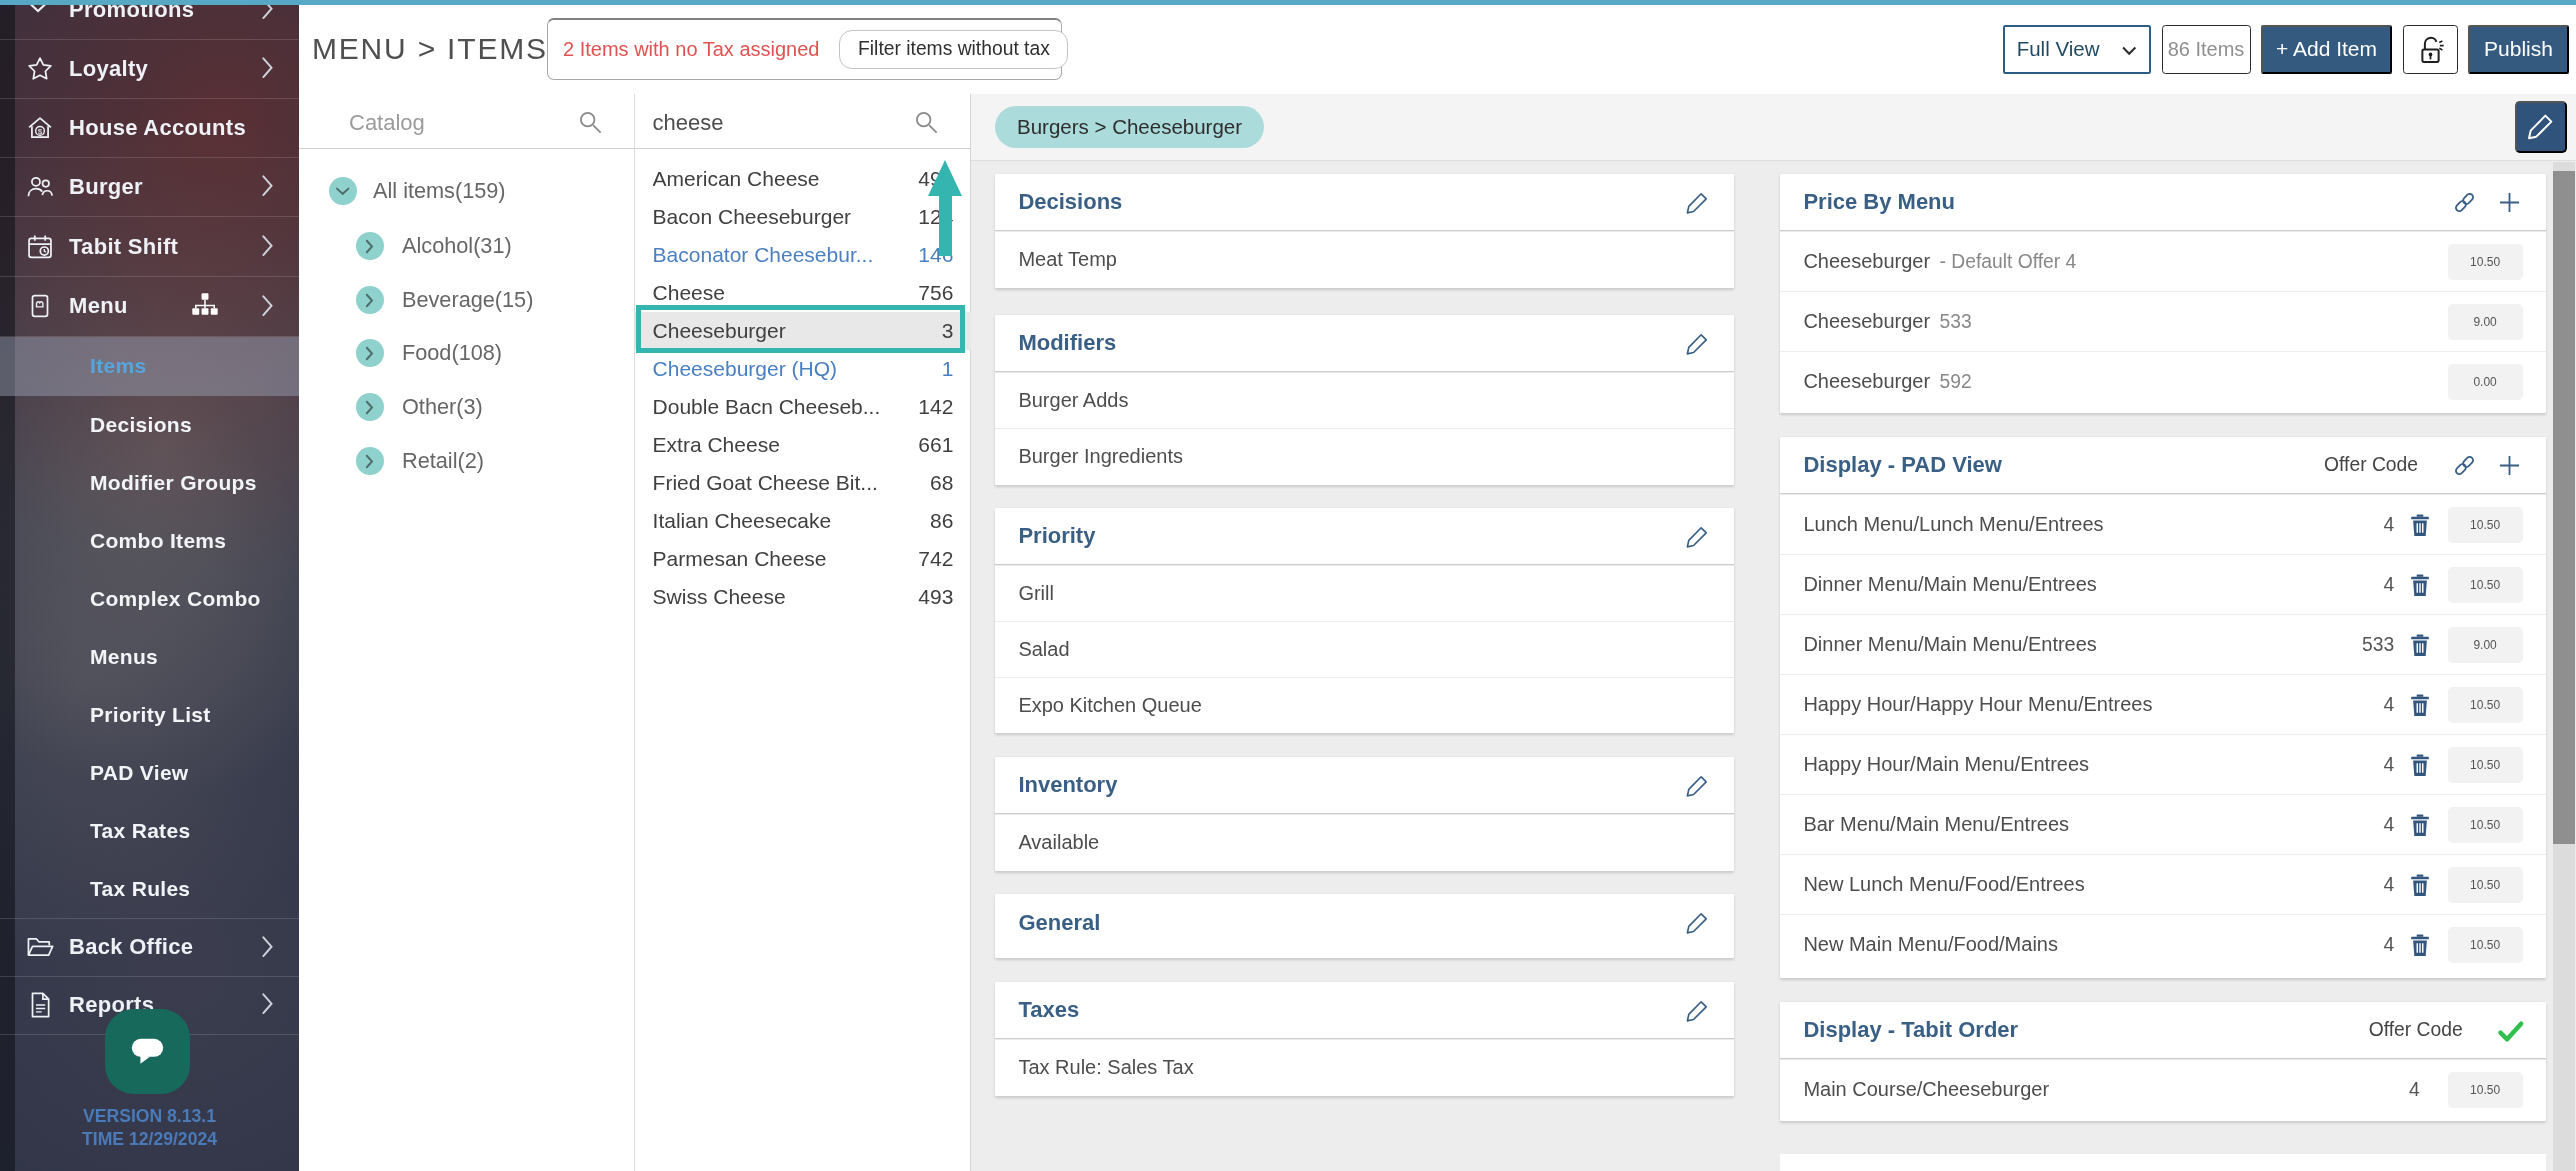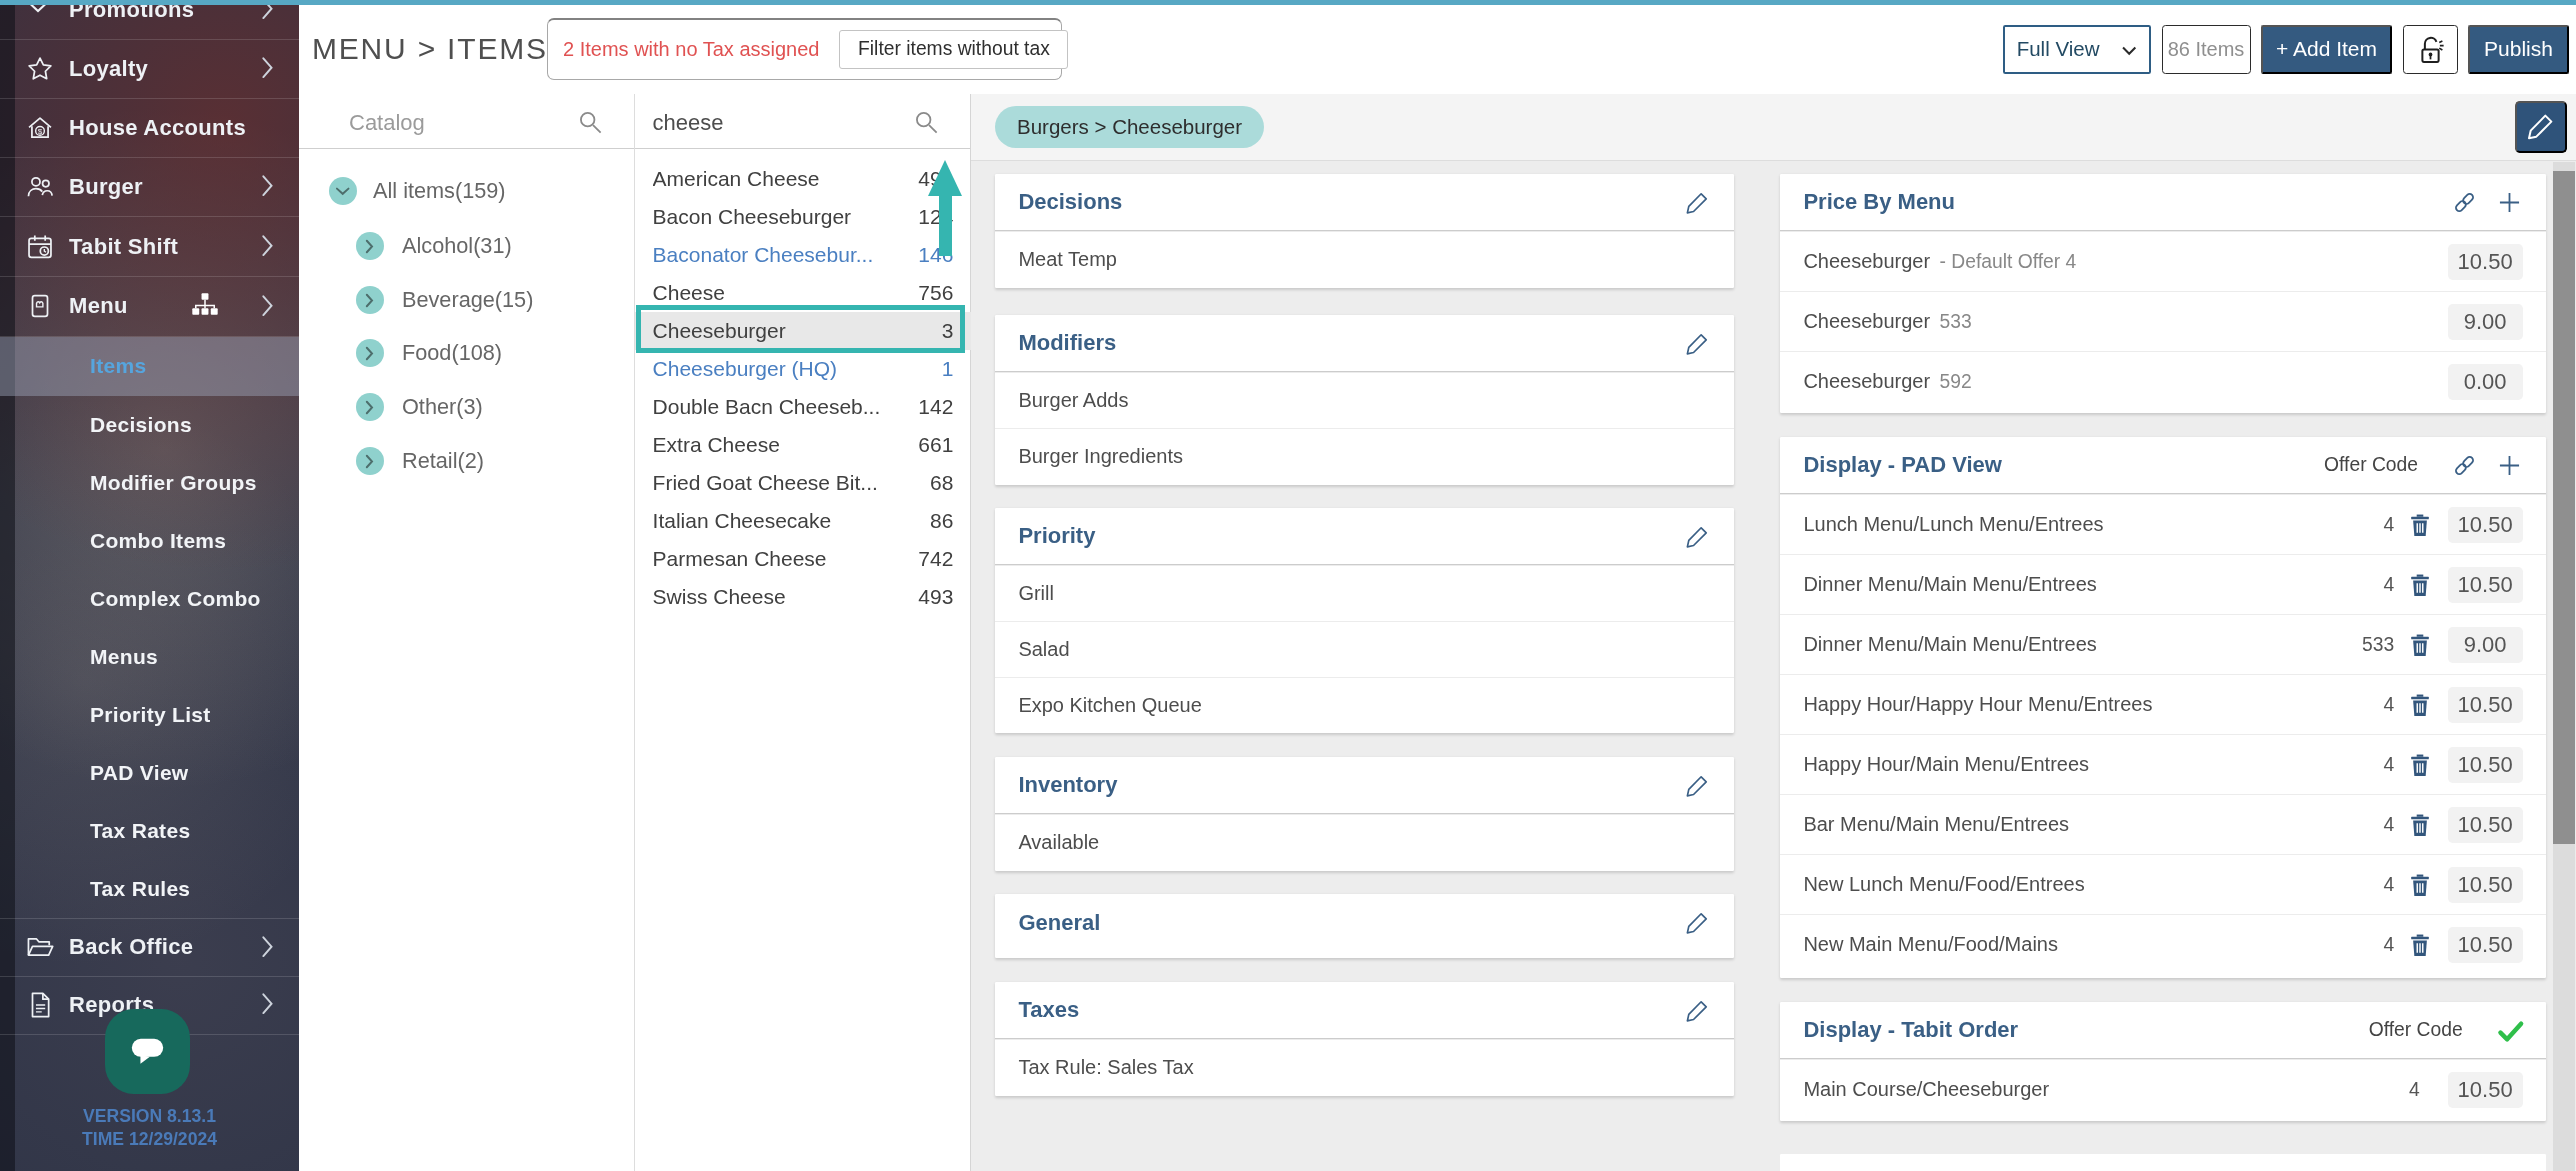--- a/index.html
+++ b/index.html
@@ -34,21 +34,21 @@
     font-size: 17.6px; font-weight: 700; }
 
   
   #header { left: 299px; top: 4.7px; width: 2277px; height: 89px; background: #fff; }
   #page-title { position: absolute; left: 13px; top: 27px; font-size: 30px; color: #4f4f4f;
     letter-spacing: 1.8px; }
   #warnbox { position: absolute; left: 248px; top: 13px; width: 515px; height: 62px;
     border: 1.8px solid #a8a8a8; border-top: 2.9px solid #828282; border-radius: 7px;
     background: #fff; display: flex; align-items: center; padding: 0 15px; gap: 20px; }
   #warn-text { color: #e05252; font-size: 20px; white-space: nowrap; }
-  #filter-btn { height: 39px; padding: 0 17.6px; border: 1.2px solid #c3c3c3; border-radius: 3px;
+  #filter-btn { height: 39px; padding: 0 17.6px; border: 1.2px solid #c3c3c3; border-radius: 13px;
     background: #fff; font-size: 19.3px; color: #2f2f2f; display: flex; align-items: center; white-space: nowrap; }
   #controls { position: absolute; right: 7px; top: 20px; height: 49px; display: flex; gap: 10.5px; }
   .ctl { height: 49px; display: flex; align-items: center; justify-content: center; }
   #view-select { width: 148px; border: 2.3px solid #2e5d84; border-radius: 2.3px; background: #fff;
     justify-content: space-between; padding: 0 11.7px; color: #234a63; font-size: 20.5px; }
   #items-badge { width: 89px; border: 1.8px solid #2b2b2b; border-radius: 3.5px; background: #fff;
     color: #8f8f8f; font-size: 20px; }
   .navy-btn { background: #345a80; border-radius: 2.3px; color: #fff; font-size: 21px; }
   #add-item-btn { width: 131px; }
   #publish-btn { width: 101px; }
@@ -102,21 +102,21 @@
   .ctitle { font-size: 22px; font-weight: 700; color: #3a5f85; flex: 1; }
   .offer-label { font-size: 19.3px; color: #444; margin-right: 33px; }
   .hic { width: 27px; height: 27px; margin-left: 17.6px; }
   .crow { height: 56px; padding: 0 23.4px; display: flex; align-items: center;
     font-size: 20px; color: #4d4d4d; border-top: 1.2px solid #ececec; }
   .crow:first-of-type { border-top: none; }
   .colR .crow { height: 60px; }
   .crow .grow { flex: 1; white-space: nowrap; overflow: hidden; }
   .codeval { font-size: 19.3px; color: #555; margin-left: auto; }
   .price-box { min-width: 75px; height: 36px; background: #f2f2f2; border-radius: 4.7px;
-    display: flex; align-items: center; justify-content: center; font-size: 22px; color: #555;
+    display: flex; align-items: center; justify-content: center; font-size: 12px; color: #555;
     margin-left: 16.4px; padding: 0 8.2px; }
   .trash { width: 22px; height: 26px; margin-left: 15px; }
   .pbm-code { font-size: 19.3px; color: #888; margin-left: 9.4px; }
   #scrollbar { position: absolute; left: 1582px; top: 0; width: 22px; height: 1010px;
     background: #dcdcdc; }
   #scroll-thumb { position: absolute; left: 0; top: 9.4px; width: 22px; height: 673px;
     background: #8f8f8f; }
 </style>
 </head>
 <body>

